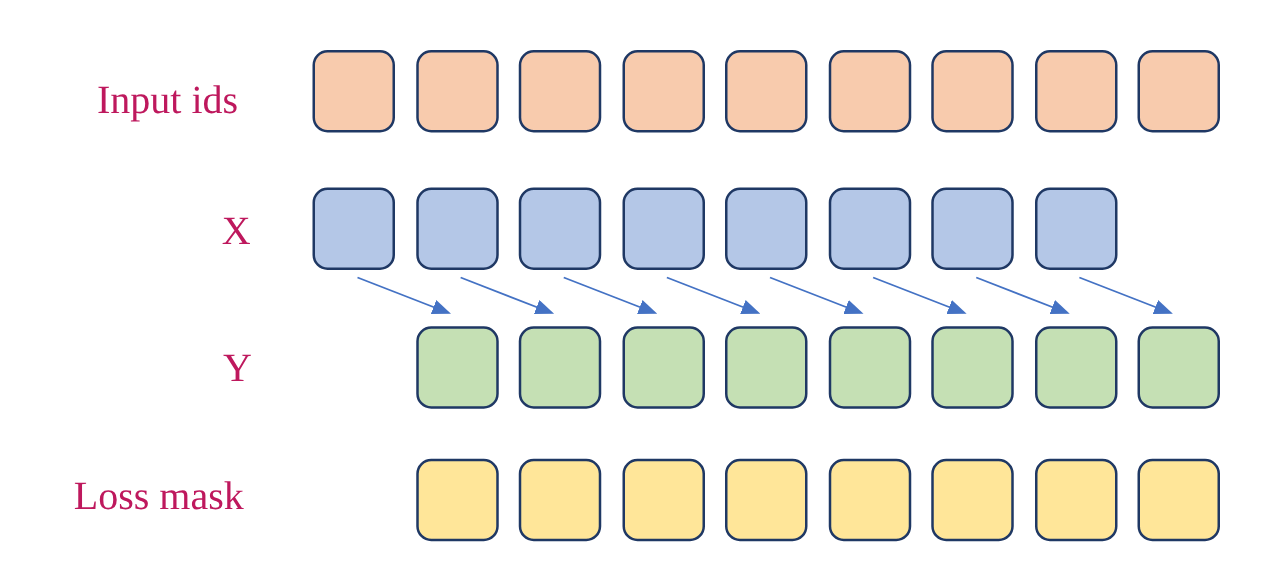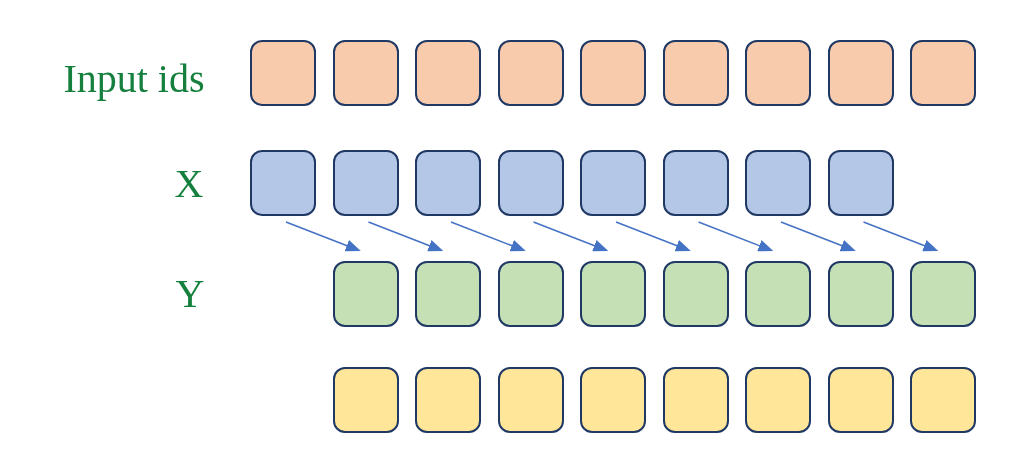--- a/index.html
+++ b/index.html
@@ -12,23 +12,23 @@
     position: relative;
     width: 1030px;
     height: 464px;
     background: #ffffff;
     overflow: hidden;
     font-family: "Liberation Serif", "DejaVu Serif", serif;
   }
   .row-label {
     position: absolute;
     transform: translate(-50%, -50%);
-    font-size: 40px;
+    font-size: 32px;
     line-height: 1;
-    color: #15803d;
+    color: #be185d;
     white-space: nowrap;
     user-select: none;
   }
   .label-input-ids { left: 134px; top: 79px; }
   .label-x         { left: 189px; top: 184px; }
   .label-y         { left: 190px; top: 294px; }
   .label-loss-mask { left: 127px; top: 396px; }
 
   .cells-layer, .arrows-layer {
     position: absolute;
@@ -48,20 +48,21 @@
     border-radius: 12px;
   }
 </style>
 </head>
 <body>
 
 <div class="canvas">
   <div class="row-label label-input-ids">Input ids</div>
   <div class="row-label label-x">X</div>
   <div class="row-label label-y">Y</div>
+  <div class="row-label label-loss-mask">Loss mask</div>
 
   <div class="cells-layer" id="cells">
       <div class="token-cell" style="left: 250px; top: 40px; background: rgb(248, 203, 173); border-color: rgb(31, 56, 100);"></div>
       <div class="token-cell" style="left: 332.5px; top: 40px; background: rgb(248, 203, 173); border-color: rgb(31, 56, 100);"></div>
       <div class="token-cell" style="left: 415px; top: 40px; background: rgb(248, 203, 173); border-color: rgb(31, 56, 100);"></div>
       <div class="token-cell" style="left: 497.5px; top: 40px; background: rgb(248, 203, 173); border-color: rgb(31, 56, 100);"></div>
       <div class="token-cell" style="left: 580px; top: 40px; background: rgb(248, 203, 173); border-color: rgb(31, 56, 100);"></div>
       <div class="token-cell" style="left: 662.5px; top: 40px; background: rgb(248, 203, 173); border-color: rgb(31, 56, 100);"></div>
       <div class="token-cell" style="left: 745px; top: 40px; background: rgb(248, 203, 173); border-color: rgb(31, 56, 100);"></div>
       <div class="token-cell" style="left: 827.5px; top: 40px; background: rgb(248, 203, 173); border-color: rgb(31, 56, 100);"></div>

